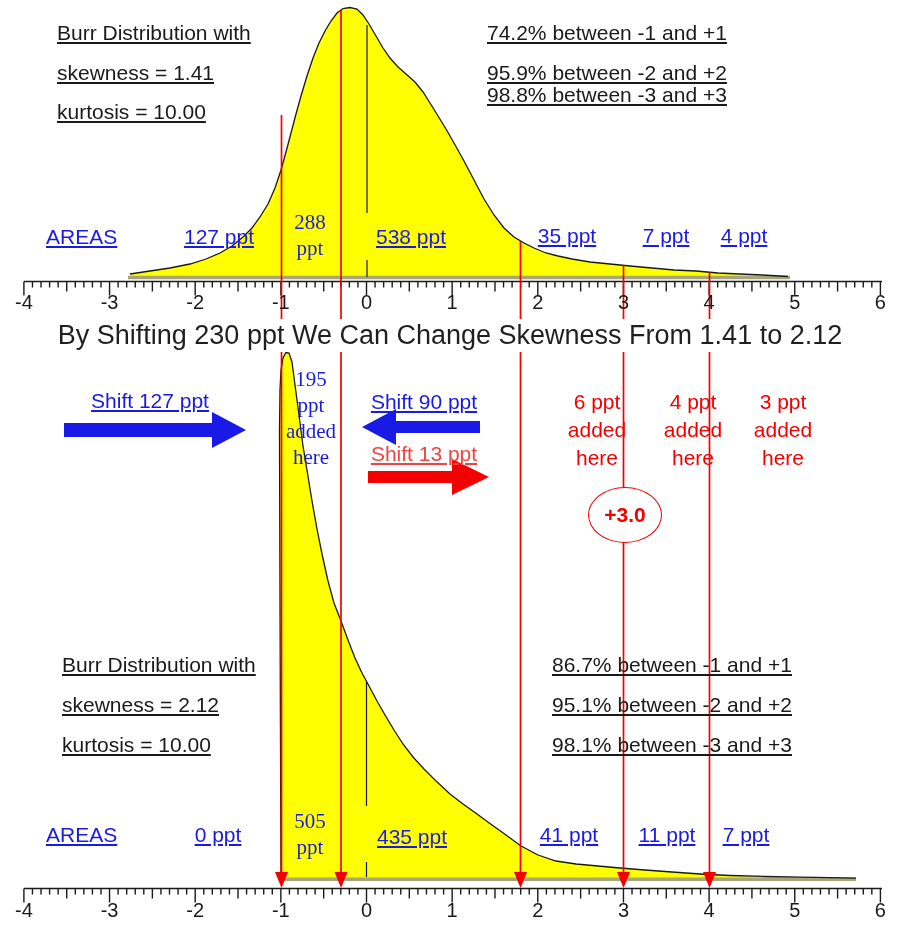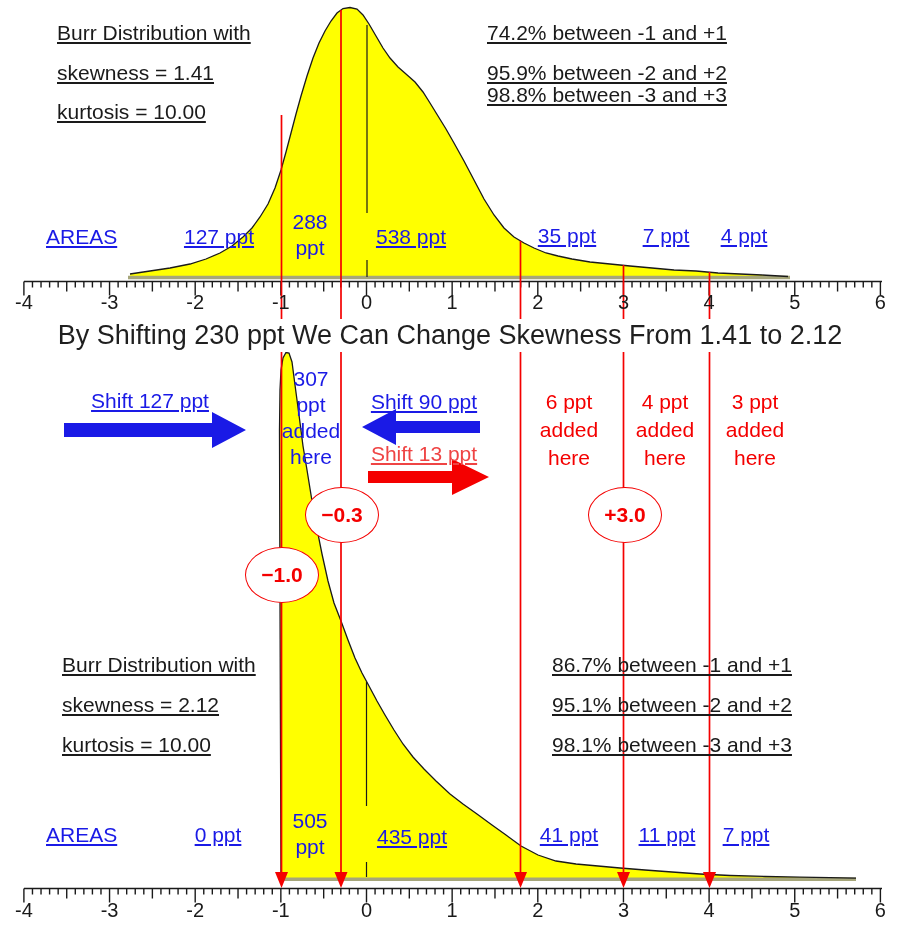--- a/index.html
+++ b/index.html
@@ -10,23 +10,23 @@
   .canvas svg{position:absolute;left:0;top:0;}
   .txt{position:absolute;white-space:nowrap;font-size:21px;line-height:1.2;text-decoration:underline;}
   .blue{color:#1a1ae6;}
   .red{color:#ef4444;}
   .ctr{transform:translateX(-50%);text-align:center;}
   .title{
     position:absolute;left:450px;top:319px;transform:translateX(-50%);
     font-size:27px;background:#ffffff;padding:1px 8px;white-space:nowrap;color:#1f1f1f;
   }
   .axis-label{position:absolute;transform:translateX(-50%);font-size:20px;color:#1a1a1a;}
-  .stack{position:absolute;transform:translateX(-50%);text-align:center;font-size:21px;}
+  .stack{position:absolute;transform:translateX(-50%);text-align:center;font-size:21px;font-family:Liberation Serif, serif;}
   .stack div{line-height:26px;}
-  .redcol{position:absolute;transform:translateX(-50%);text-align:center;font-size:21px;color:#f40000;}
+  .redcol{position:absolute;transform:translateX(-50%);text-align:center;font-size:21px;color:#f40000;margin-left:28px;}
   .redcol div{line-height:28px;}
   .bubble{
     position:absolute;width:72px;height:54px;border:1.6px solid #f40000;border-radius:50%;
     background:#ffffff;display:flex;align-items:center;justify-content:center;
     color:#f40000;font-weight:bold;font-size:21px;
   }
   .tick{stroke:#1a1a1a;stroke-width:1.4;}
 </style>
 </head>
 <body>
@@ -317,21 +317,21 @@
       <div class="axis-label" style="left: 623.45px; top: 291px;">3</div>
       <div class="axis-label" style="left: 709.1px; top: 291px;">4</div>
       <div class="axis-label" style="left: 794.75px; top: 291px;">5</div>
       <div class="axis-label" style="left: 880.4px; top: 291px;">6</div>
     </div>
 
   <div class="title">By Shifting 230 ppt We Can Change Skewness From 1.41 to 2.12</div>
 
   <div class="txt blue ctr" style="left:150px;top:388px">Shift 127 ppt</div>
   <div class="stack blue" style="left:311px;top:366px">
-    <div>307</div>
+    <div>195</div>
     <div>ppt</div>
     <div>added</div>
     <div>here</div>
   </div>
   <div class="txt blue ctr" style="left:424px;top:389px">Shift 90 ppt</div>
   <div class="txt red ctr" style="left:424px;top:441px">Shift 13 ppt</div>
 
   <div class="redcol" style="left:569px;top:388px">
     <div>6 ppt</div>
     <div>added</div>
@@ -341,23 +341,21 @@
     <div>4 ppt</div>
     <div>added</div>
     <div>here</div>
   </div>
   <div class="redcol" style="left:755px;top:388px">
     <div>3 ppt</div>
     <div>added</div>
     <div>here</div>
   </div>
 
-  <div class="bubble" style="left:305px;top:487px">−0.3</div>
   <div class="bubble" style="left:588px;top:487px">+3.0</div>
-  <div class="bubble" style="left:245px;top:547px">−1.0</div>
 
   <div class="txt" style="left:62px;top:652px">Burr Distribution with</div>
   <div class="txt" style="left:62px;top:692px">skewness = 2.12</div>
   <div class="txt" style="left:62px;top:732px">kurtosis = 10.00</div>
 
   <div class="txt" style="left:552px;top:652px">86.7% between -1 and +1</div>
   <div class="txt" style="left:552px;top:692px">95.1% between -2 and +2</div>
   <div class="txt" style="left:552px;top:732px">98.1% between -3 and +3</div>
 
   <div class="txt blue" style="left:46px;top:822px">AREAS</div>

